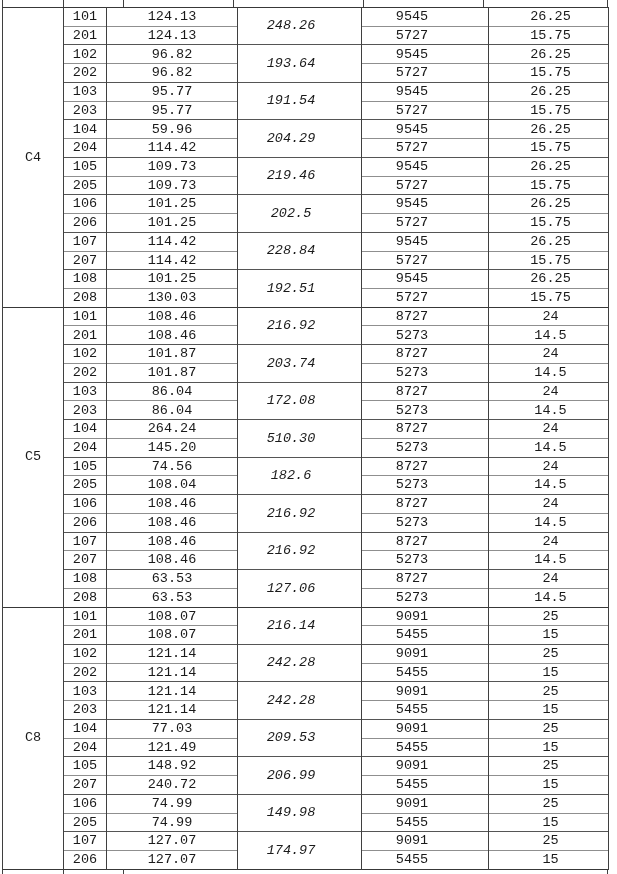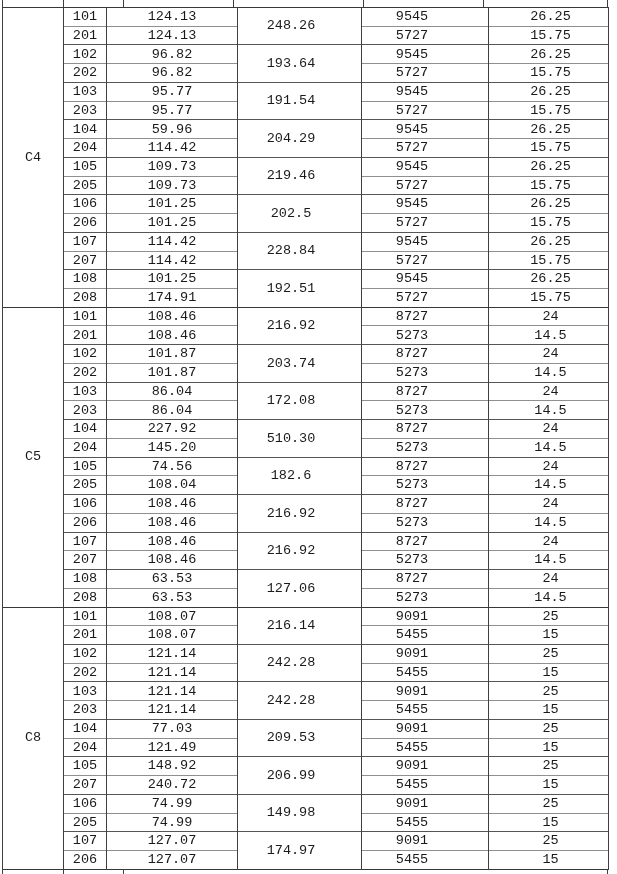--- a/index.html
+++ b/index.html
@@ -17,21 +17,21 @@
   }
   td{
     border-left:1px solid #3f3f3f;border-right:1px solid #3f3f3f;
     text-align:center;vertical-align:middle;
     font-size:13.5px;line-height:1;padding:0;overflow:hidden;white-space:nowrap;
   }
   tr{height:18.74px;}
   tr.row-a td{border-top:1px solid #555555;}
   tr.row-b td{border-top:1px solid #8f8f8f;}
   tr.sec-start td{border-top:1px solid #383838;}
-  td.c-sum{padding-right:17px;}
+  td.c-sum{padding-right:17px;font-style:italic;}
   td.c-v2{padding-right:26px;}
   td.c-v3{padding-right:16px;padding-left:20px;}
 </style>
 </head>
 <body>
 
 <div class="screen">
 
   <div>
     <div class="tick top" style="left:2px"></div>
@@ -147,21 +147,21 @@
         </tr>
         <tr class="row-a">
           <td class="c-unit">108</td>
           <td class="c-v1">101.25</td>
           <td class="c-sum" rowspan="2">192.51</td>
           <td class="c-v2">9545</td>
           <td class="c-v3">26.25</td>
         </tr>
         <tr class="row-b">
           <td class="c-unit">208</td>
-          <td class="c-v1">174.91</td>
+          <td class="c-v1">130.03</td>
           <td class="c-v2">5727</td>
           <td class="c-v3">15.75</td>
         </tr>
         <tr class="row-a sec-start">
           <td class="c-group" rowspan="16">C5</td>
           <td class="c-unit">101</td>
           <td class="c-v1">108.46</td>
           <td class="c-sum" rowspan="2">216.92</td>
           <td class="c-v2">8727</td>
           <td class="c-v3">24</td>
@@ -193,21 +193,21 @@
           <td class="c-v3">24</td>
         </tr>
         <tr class="row-b">
           <td class="c-unit">203</td>
           <td class="c-v1">86.04</td>
           <td class="c-v2">5273</td>
           <td class="c-v3">14.5</td>
         </tr>
         <tr class="row-a">
           <td class="c-unit">104</td>
-          <td class="c-v1">227.92</td>
+          <td class="c-v1">264.24</td>
           <td class="c-sum" rowspan="2">510.30</td>
           <td class="c-v2">8727</td>
           <td class="c-v3">24</td>
         </tr>
         <tr class="row-b">
           <td class="c-unit">204</td>
           <td class="c-v1">145.20</td>
           <td class="c-v2">5273</td>
           <td class="c-v3">14.5</td>
         </tr>

